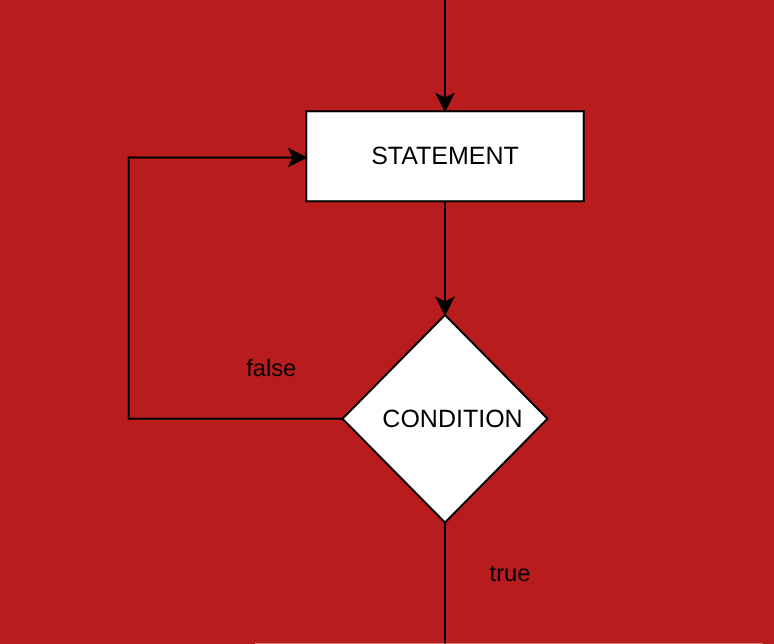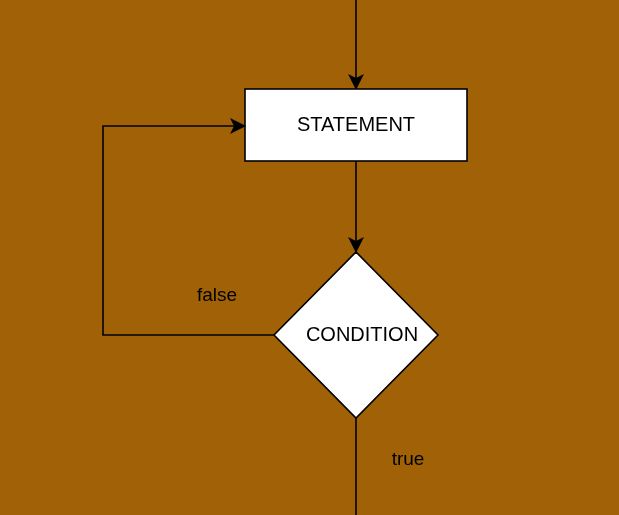--- a/index.html
+++ b/index.html
@@ -8,21 +8,21 @@
     padding: 0;
     background: #ffffff;
   }
   body {
     font-family: "Liberation Sans", sans-serif;
   }
   #diagram-canvas {
     position: relative;
     width: 619px;
     height: 515px;
-    background: #a16207;
+    background: #b91c1c;
     overflow: hidden;
   }
   #flow-svg {
     position: absolute;
     top: 0;
     left: 0;
     width: 619px;
     height: 515px;
     display: block;
   }

